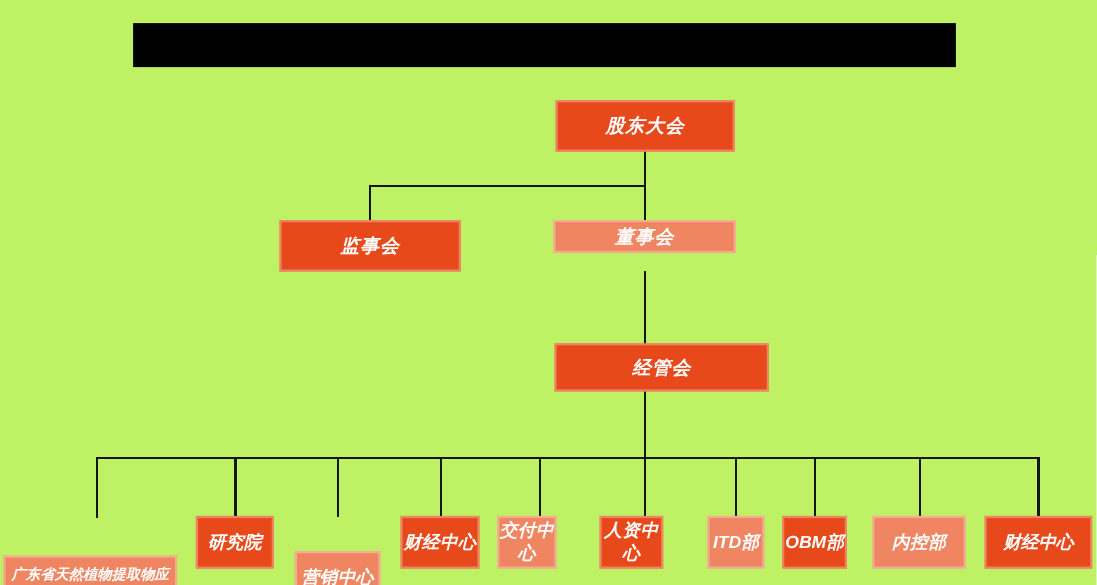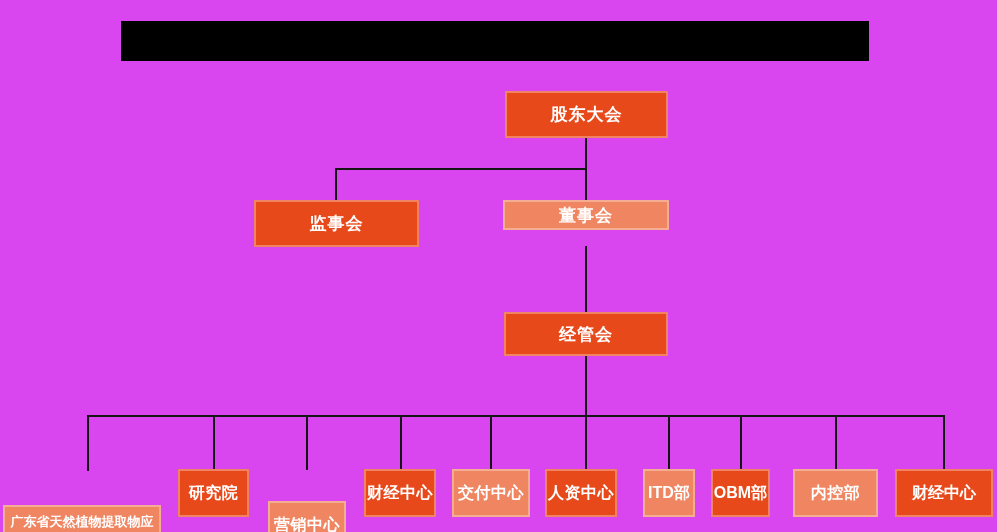--- a/index.html
+++ b/index.html
@@ -1,43 +1,43 @@
 <!DOCTYPE html>
 <html style="--dark: #E8491B; --light: #EF8561; --line: #151515; --bar: #000000;"><head>
 <meta charset="utf-8">
 <style>
   html,body{margin:0;padding:0;background:#fff;}
   body{font-family:"Liberation Sans","DejaVu Sans",sans-serif;}
-  .canvas{position:relative;width:997px;height:532px;background:#d946ef;overflow:hidden;}
+  .canvas{position:relative;width:997px;height:532px;background:#bef264;overflow:hidden;font-style:italic;}
 
   .title-bar{position:absolute;left:121px;top:21px;width:748px;height:40px;background:var(--bar,#000);}
 
   .connectors{position:absolute;left:0;top:0;width:997px;height:532px;pointer-events:none;color:var(--line,#151515);}
 
   .node{
     position:absolute;display:flex;align-items:center;justify-content:center;
     color:#fff;font-weight:bold;font-size:17px;text-align:center;
     box-sizing:border-box;border:2px solid rgba(255,255,255,0.32);
     z-index:2;letter-spacing:1px;
   }
   .tone-dark{background:var(--dark,#E8491B);}
   .tone-light{background:var(--light,#EF8561);}
 
   #n-shareholders{left:505px;top:91px;width:163px;height:47px;}
   #n-supervisory{left:254px;top:200px;width:165px;height:47px;}
   #n-board{left:503px;top:200px;width:166px;height:30px;}
-  #n-management{left:504px;top:312px;width:164px;height:44px;}
+  #n-management{left:504px;top:312px;width:195px;height:44px;}
 
   .dept{top:469px;height:48px;font-size:16px;letter-spacing:0.5px;}
   #d0{left:3px;top:470px;width:158px;height:51px;font-size:13px;line-height:1.35;letter-spacing:0;padding:10px 5px;margin-top:35px;}
   #d1{left:178px;width:71px;}
   #d2{left:268px;width:78px;margin-top:32px;}
   #d3{left:364px;width:72px;text-align:right;}
-  #d4{left:452px;width:78px;}
-  #d5{left:545px;width:72px;}
+  #d4{left:452px;width:54px;}
+  #d5{left:545px;width:58px;}
   #d6{left:643px;width:52px;letter-spacing:0;}
   #d7{left:711px;width:59px;letter-spacing:0;}
   #d8{left:793px;width:85px;}
   #d9{left:895px;width:98px;letter-spacing:0;}
 </style>
 </head>
 <body>
 
 <div class="canvas">
 

